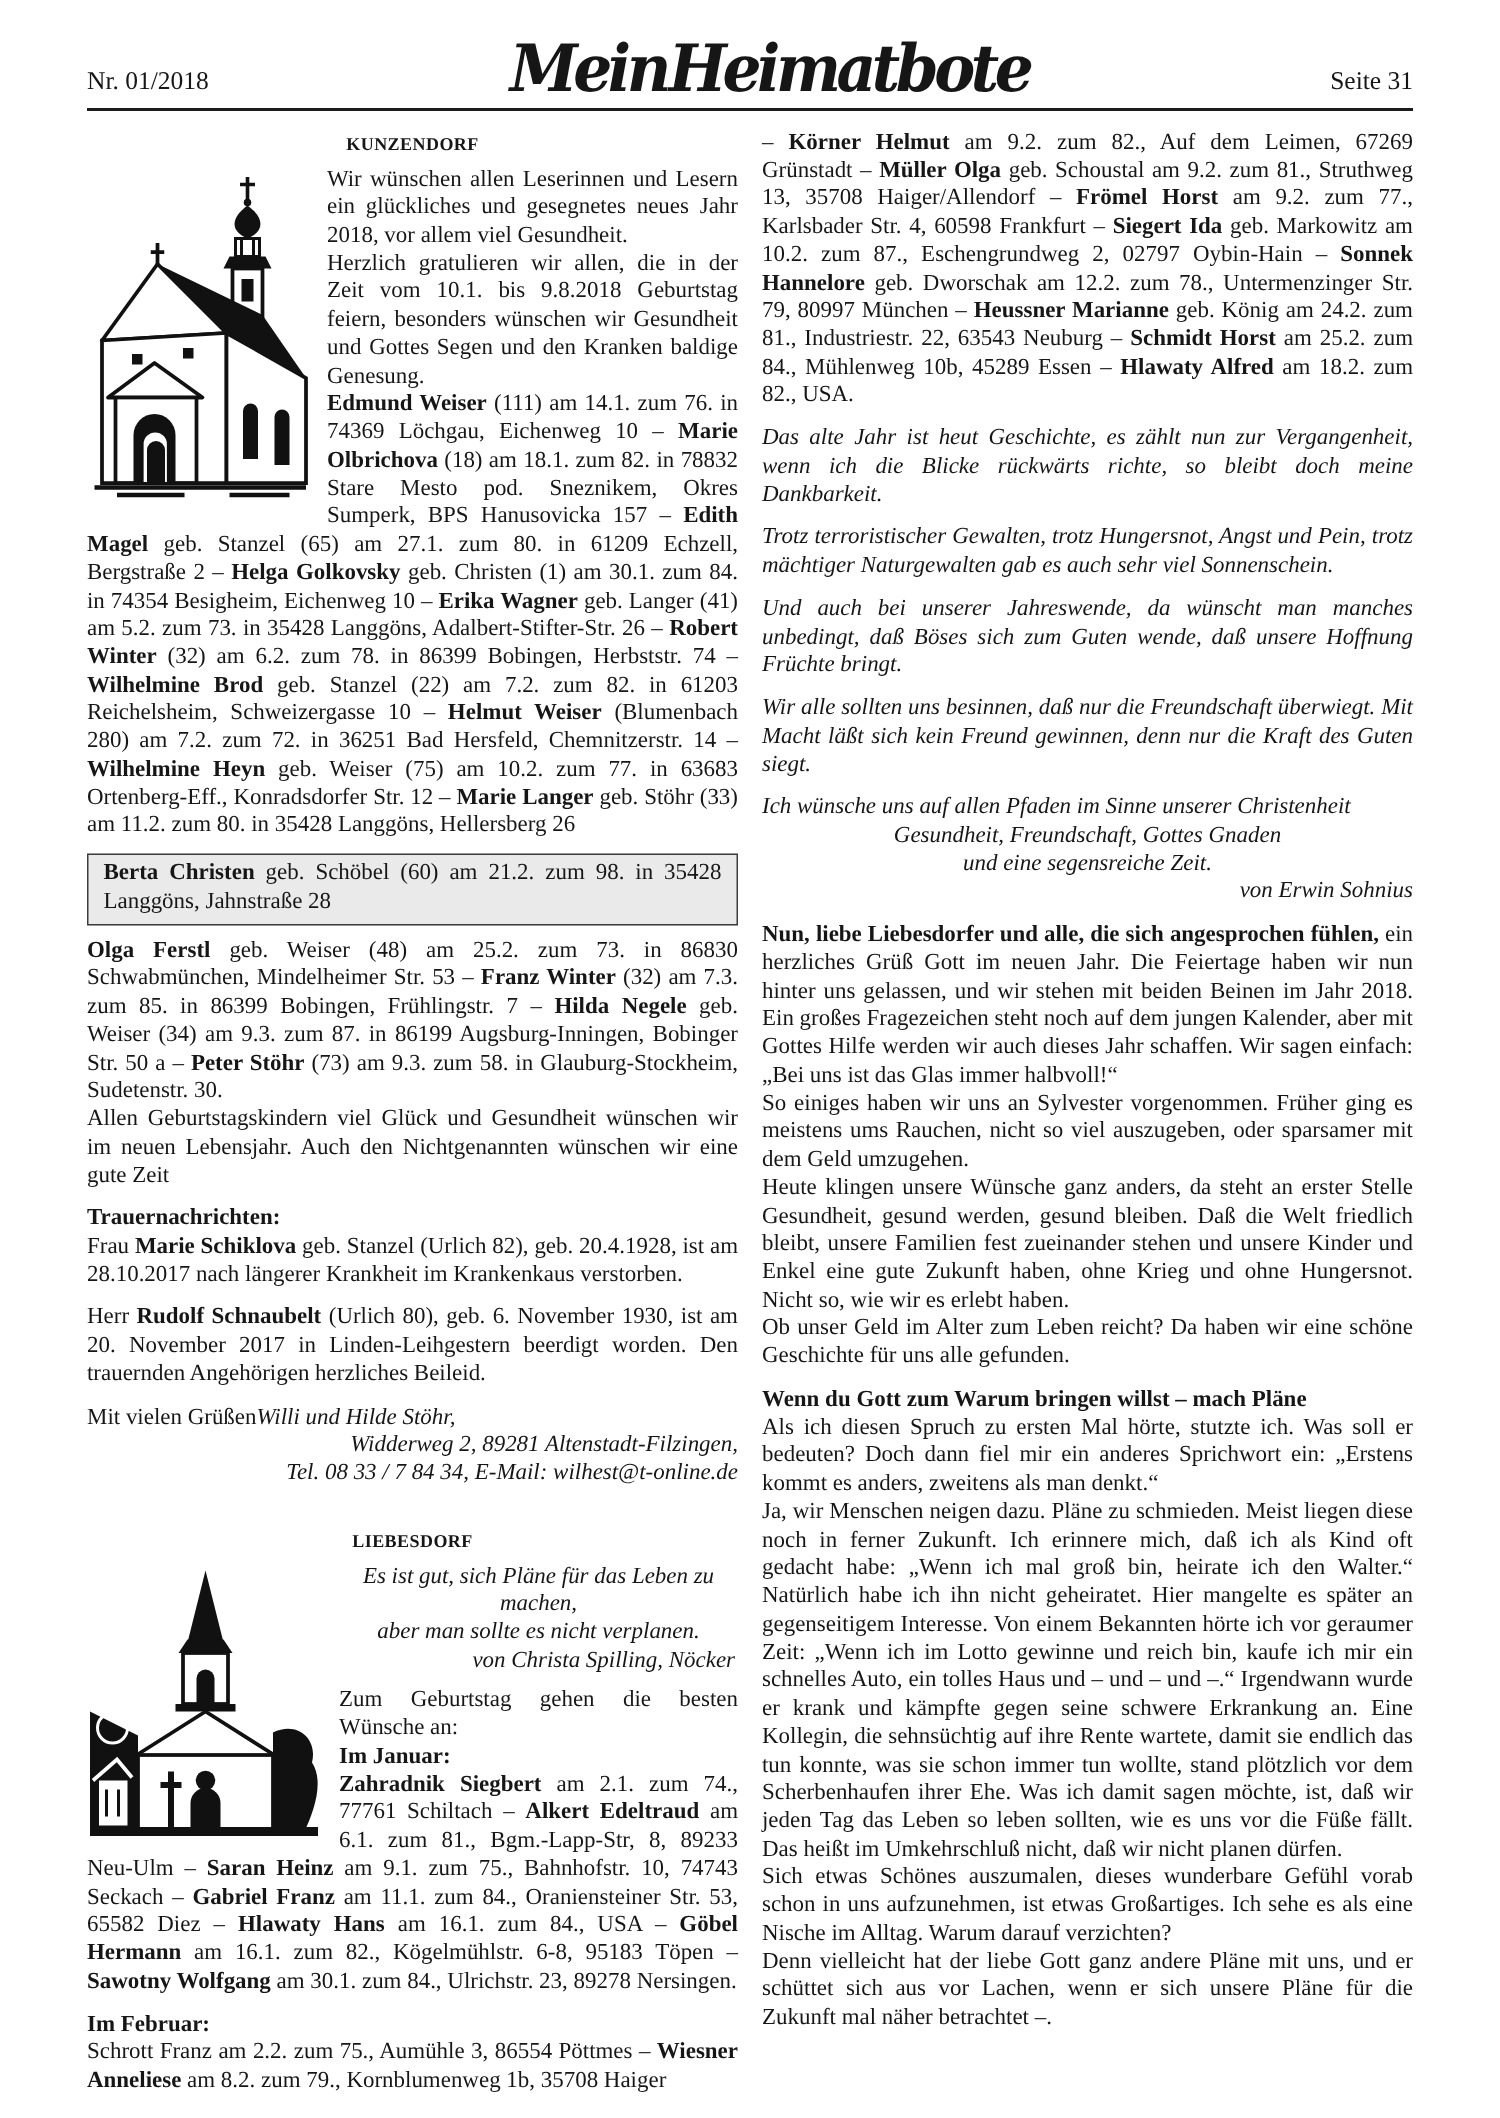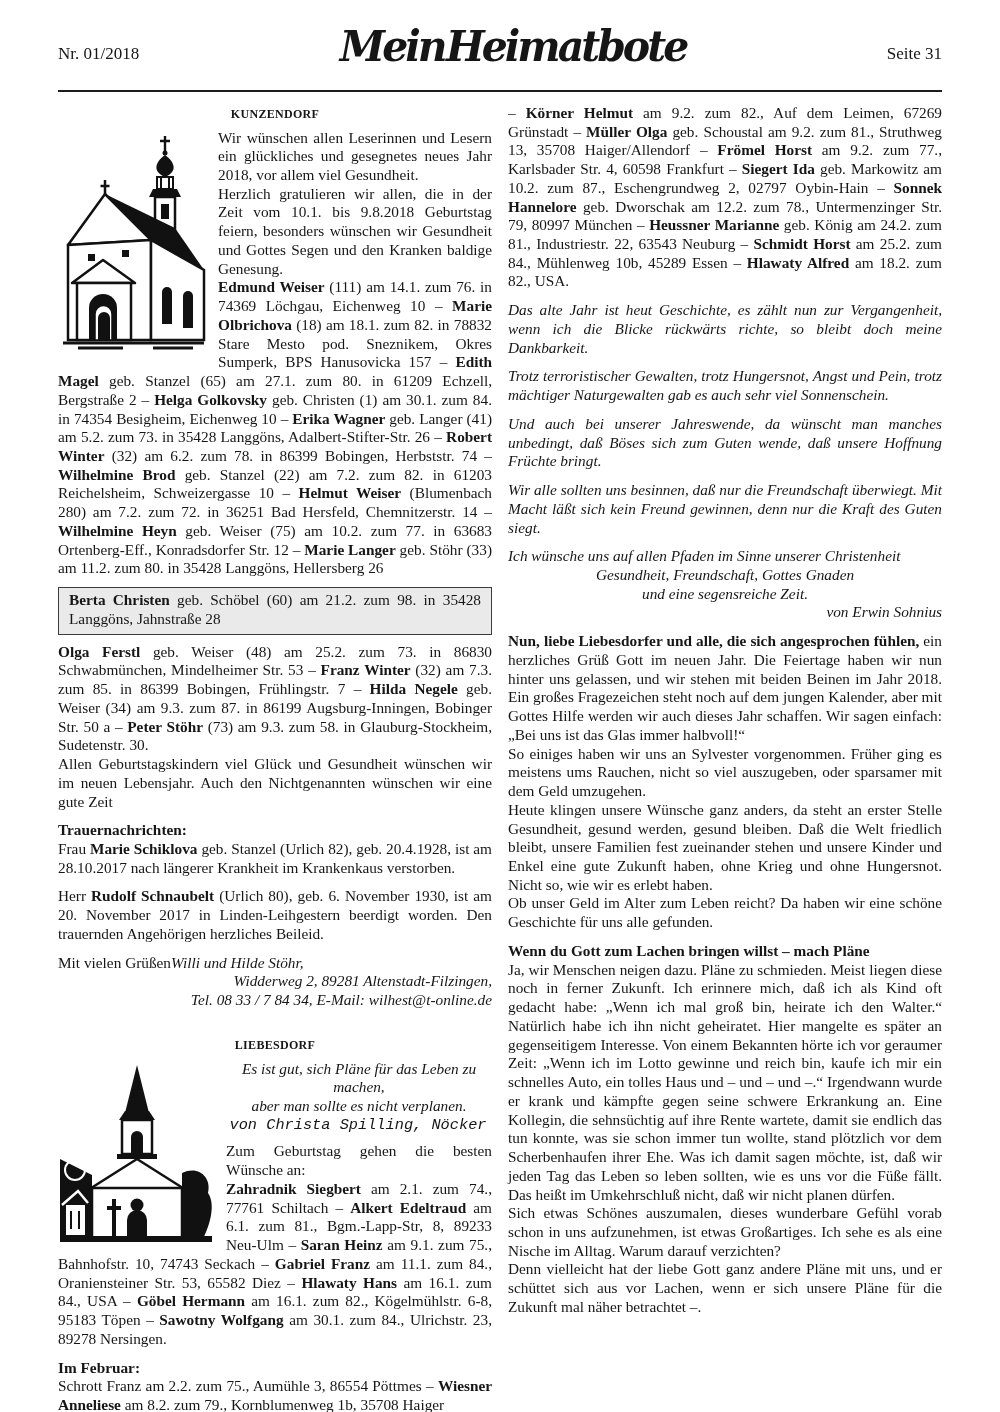--- a/index.html
+++ b/index.html
@@ -3,21 +3,21 @@
 <meta charset="utf-8">
 <style>
   html,body{margin:0;padding:0;background:#fff;}
   .page{
     width:1000px;height:1412px;box-sizing:border-box;
     padding:30px 58px 16px;background:#fff;color:#161616;
     font-family:"Liberation Serif","DejaVu Serif",serif;
     overflow:hidden;position:relative;
   }
   .header{display:flex;justify-content:space-between;align-items:flex-end;
-    border-bottom:2.5px solid #1c1c1c;padding-bottom:25px;}
+    border-bottom:2.5px solid #1c1c1c;padding-bottom:7px;}
   .issue,.pageno{font-size:17px;line-height:1;padding-bottom:3px;}
   .masthead{
     font-family:"DejaVu Serif",serif;font-weight:bold;font-style:italic;
     font-size:41px;line-height:.85;letter-spacing:-3px;word-spacing:-10px;
     transform:scaleY(1.06);transform-origin:bottom;
   }
   .columns{display:flex;gap:16px;margin-top:12px;}
   .col{width:50%;font-size:15.3px;line-height:1.225;text-align:justify;}
   .section-title{text-align:center;font-weight:bold;font-size:12px;margin:3px 0 7px;letter-spacing:.3px;}
   .church{float:left;margin:3px 10px 3px 0;}
@@ -26,21 +26,21 @@
   .bold{font-weight:bold;}
   .box{border:1.6px solid #3c3c3c;background:#eaeaea;padding:3px 10px 5px;margin:9px 0 8px;}
   .poem{font-style:italic;}
   .center{text-align:center;}
   .right{text-align:right;}
   .sig{margin-top:10px;}
   .sigline1{display:flex;justify-content:flex-start;}
   .sigline1 .name{font-style:italic;}
   .sig .right{font-style:italic;}
   .quote{font-style:italic;text-align:center;margin-bottom:8px;}
-  .quote .attr{padding-right:2px;font-family:Liberation Mono, monospace;}
+  .quote .attr{text-align:right;padding-right:2px;}
   .liebesdorf-title{margin-top:28px;}
   .clear{clear:both;}
 </style>
 </head>
 <body>
 
 <div class="page">
 
   <div class="header">
     <span class="issue">Nr. 01/2018</span>
@@ -123,20 +123,21 @@
         <rect x="2" y="173" width="152" height="6" fill="#111"></rect>
       </svg>
 
       <div class="quote">
         <div>Es ist gut, sich Pläne für das Leben zu machen,</div>
         <div>aber man sollte es nicht verplanen.</div>
         <div class="attr">von Christa Spilling, Nöcker</div>
       </div>
 
       <p class="para">Zum Geburtstag gehen die besten Wünsche an:</p>
+      <p class="para bold">Im Januar:</p>
       <p class="para"><span style="font-weight: bold;">Zahradnik Siegbert</span> am 2.1. zum 74., 77761 Schiltach – <span style="font-weight: bold;">Alkert Edeltraud</span> am 6.1. zum 81., Bgm.-Lapp-Str, 8, 89233 Neu-Ulm – <span style="font-weight: bold;">Saran Heinz</span> am 9.1. zum 75., Bahnhofstr. 10, 74743 Seckach – <span style="font-weight: bold;">Gabriel Franz</span> am 11.1. zum 84., Oraniensteiner Str. 53, 65582 Diez – <span style="font-weight: bold;">Hlawaty Hans</span> am 16.1. zum 84., USA – <span style="font-weight: bold;">Göbel Hermann</span> am 16.1. zum 82., Kögelmühlstr. 6-8, 95183 Töpen – <span style="font-weight: bold;">Sawotny Wolfgang</span> am 30.1. zum 84., Ulrichstr. 23, 89278 Nersingen.</p>
       <p class="para bold mt2">Im Februar:</p>
       <p class="para"><span style="font-weight: normal;">Schrott Franz</span> am 2.2. zum 75., Aumühle 3, 86554 Pöttmes – <span style="font-weight: bold;">Wiesner Anneliese</span> am 8.2. zum 79., Kornblumenweg 1b, 35708 Haiger</p>
       <div class="clear"></div>
     </div>
 
     <div class="col">
       <p class="para">– <span style="font-weight: bold;">Körner Helmut</span> am 9.2. zum 82., Auf dem Leimen, 67269 Grünstadt – <span style="font-weight: bold;">Müller Olga</span> geb. Schoustal am 9.2. zum 81., Struthweg 13, 35708 Haiger/Allendorf – <span style="font-weight: bold;">Frömel Horst</span> am 9.2. zum 77., Karlsbader Str. 4, 60598 Frankfurt – <span style="font-weight: bold;">Siegert Ida</span> geb. Markowitz am 10.2. zum 87., Eschengrundweg 2, 02797 Oybin-Hain – <span style="font-weight: bold;">Sonnek Hannelore</span> geb. Dworschak am 12.2. zum 78., Untermenzinger Str. 79, 80997 München – <span style="font-weight: bold;">Heussner Marianne</span> geb. König am 24.2. zum 81., Industriestr. 22, 63543 Neuburg – <span style="font-weight: bold;">Schmidt Horst</span> am 25.2. zum 84., Mühlenweg 10b, 45289 Essen – <span style="font-weight: bold;">Hlawaty Alfred</span> am 18.2. zum 82., USA.</p>
 
       <p class="para poem mt2">Das alte Jahr ist heut Geschichte, es zählt nun zur Vergangenheit, wenn ich die Blicke rückwärts richte, so bleibt doch meine Dankbarkeit.</p>
@@ -148,20 +149,21 @@
         <div class="center">Gesundheit, Freundschaft, Gottes Gnaden</div>
         <div class="center">und eine segensreiche Zeit.</div>
         <div class="right">von Erwin Sohnius</div>
       </div>
 
       <p class="para mt2"><span style="font-weight: bold;">Nun, liebe Liebesdorfer und alle, die sich angesprochen fühlen,</span> ein herzliches Grüß Gott im neuen Jahr. Die Feiertage haben wir nun hinter uns gelassen, und wir stehen mit beiden Beinen im Jahr 2018. Ein großes Fragezeichen steht noch auf dem jungen Kalender, aber mit Gottes Hilfe werden wir auch dieses Jahr schaffen. Wir sagen einfach: „Bei uns ist das Glas immer halbvoll!“</p>
       <p class="para">So einiges haben wir uns an Sylvester vorgenommen. Früher ging es meistens ums Rauchen, nicht so viel auszugeben, oder sparsamer mit dem Geld umzugehen.</p>
       <p class="para">Heute klingen unsere Wünsche ganz anders, da steht an erster Stelle Gesundheit, gesund werden, gesund bleiben. Daß die Welt friedlich bleibt, unsere Familien fest zueinander stehen und unsere Kinder und Enkel eine gute Zukunft haben, ohne Krieg und ohne Hungersnot. Nicht so, wie wir es erlebt haben.</p>
       <p class="para">Ob unser Geld im Alter zum Leben reicht? Da haben wir eine schöne Geschichte für uns alle gefunden.</p>
 
-      <p class="para bold mt2">Wenn du Gott zum Lachen bringen willst – mach Pläne</p>
+      <p class="para bold mt2">Wenn du Gott zum Warum bringen willst – mach Pläne</p>
+      <p class="para">Als ich diesen Spruch zu ersten Mal hörte, stutzte ich. Was soll er bedeuten? Doch dann fiel mir ein anderes Sprichwort ein: „Erstens kommt es anders, zweitens als man denkt.“</p>
       <p class="para">Ja, wir Menschen neigen dazu. Pläne zu schmieden. Meist liegen diese noch in ferner Zukunft. Ich erinnere mich, daß ich als Kind oft gedacht habe: „Wenn ich mal groß bin, heirate ich den Walter.“ Natürlich habe ich ihn nicht geheiratet. Hier mangelte es später an gegenseitigem Interesse. Von einem Bekannten hörte ich vor geraumer Zeit: „Wenn ich im Lotto gewinne und reich bin, kaufe ich mir ein schnelles Auto, ein tolles Haus und – und – und –.“ Irgendwann wurde er krank und kämpfte gegen seine schwere Erkrankung an. Eine Kollegin, die sehnsüchtig auf ihre Rente wartete, damit sie endlich das tun konnte, was sie schon immer tun wollte, stand plötzlich vor dem Scherbenhaufen ihrer Ehe. Was ich damit sagen möchte, ist, daß wir jeden Tag das Leben so leben sollten, wie es uns vor die Füße fällt. Das heißt im Umkehrschluß nicht, daß wir nicht planen dürfen.</p>
       <p class="para">Sich etwas Schönes auszumalen, dieses wunderbare Gefühl vorab schon in uns aufzunehmen, ist etwas Großartiges. Ich sehe es als eine Nische im Alltag. Warum darauf verzichten?</p>
       <p class="para">Denn vielleicht hat der liebe Gott ganz andere Pläne mit uns, und er schüttet sich aus vor Lachen, wenn er sich unsere Pläne für die Zukunft mal näher betrachtet –.</p>
     </div>
 
   </div>
 </div>
 
 </body></html>

